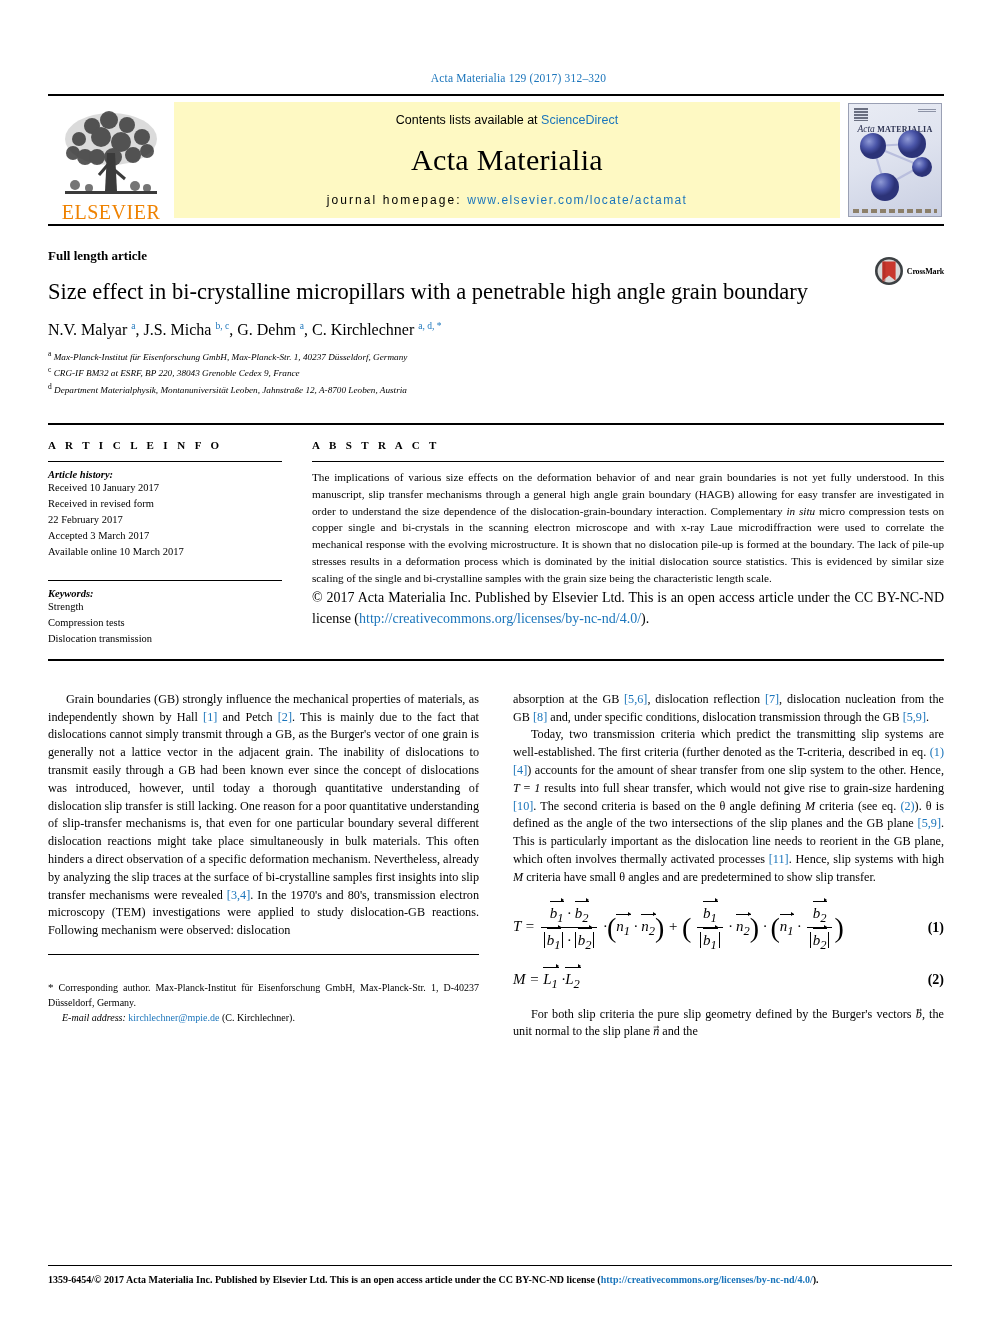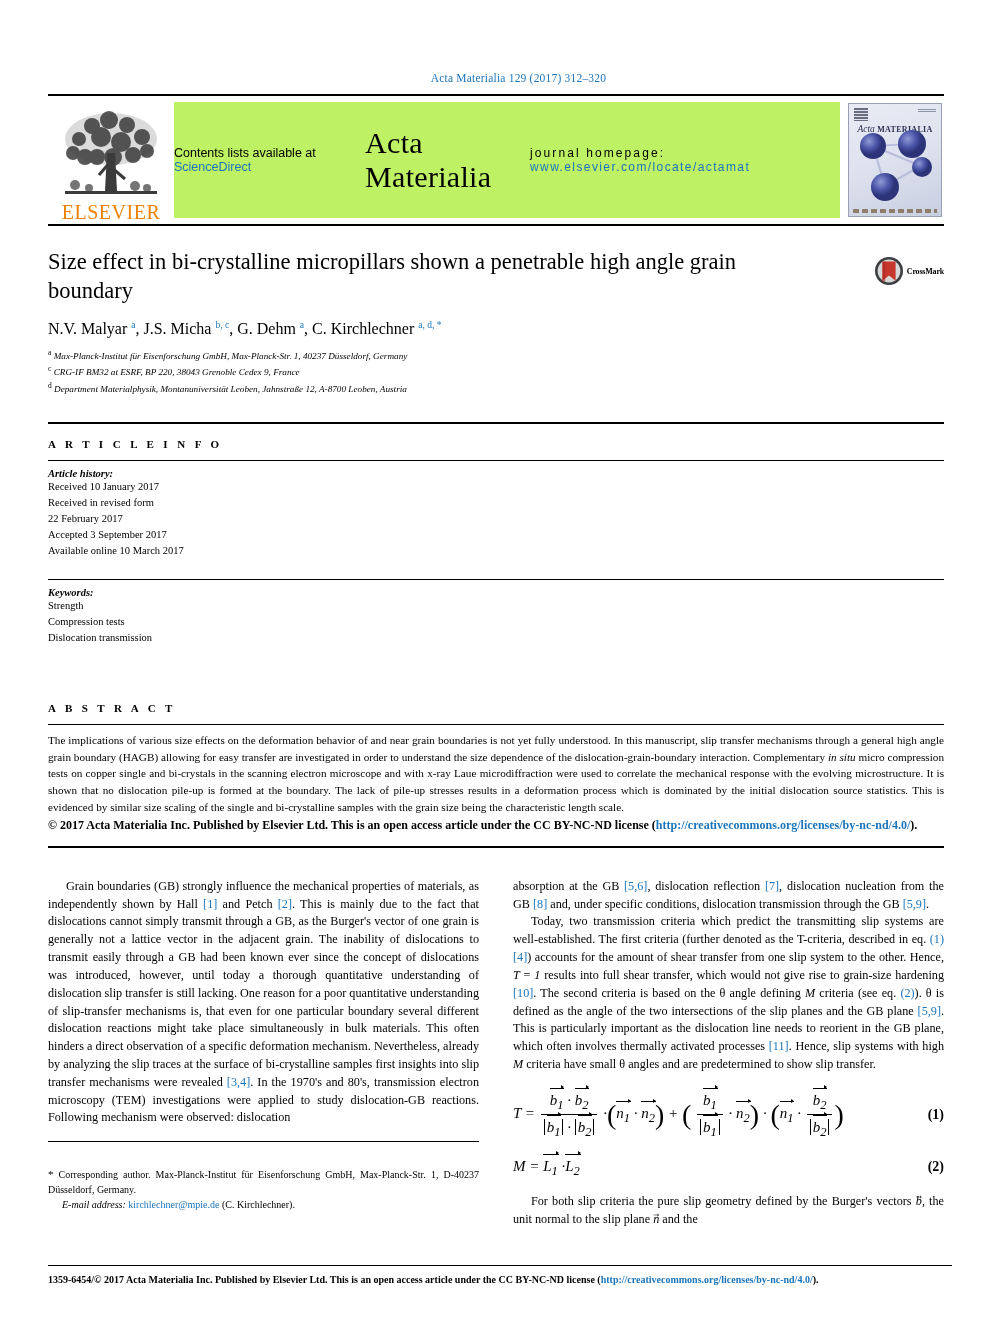--- a/index.html
+++ b/index.html
@@ -60,24 +60,24 @@
   .elsevier-word {
     font-family: "Liberation Serif", serif;
     font-size: 20px;
     letter-spacing: .5px;
     color: #ef8200;
     line-height: 1;
     margin-top: 1px;
   }
   .journal-band {
     flex: 1 1 auto;
-    background: #bef264;
+    background: #fef9c3;
     margin: 6px 0 6px 0;
     display: flex;
-    flex-direction: row;
+    flex-direction: column;
     align-items: center;
     justify-content: space-between;
     padding: 11px 0 11px 0;
   }
   .contents-line {
     font-size: 12.5px;
     font-family: "Liberation Sans", sans-serif;
   }
   .sciencedirect { color: #1b75bb; }
   .journal-title {
@@ -160,21 +160,20 @@
   .affiliations sup { font-style: normal; font-size: 7.5px; }
 
   
   .info-abstract {
     margin: 26px 48px 0 48px;
     border-top: 2px solid #000;
     border-bottom: 2px solid #000;
     padding: 14px 0 12px 0;
     display: flex;
     gap: 30px;
-    flex-direction: column;
   }
   .info-col { flex: 0 0 234px; }
   .abs-col  { flex: 1 1 auto; }
   .sec-head {
     font-size: 11px;
     font-weight: 700;
     letter-spacing: 3.4px;
     font-family: "Liberation Serif", serif;
     margin-bottom: 10px;
   }
@@ -183,21 +182,21 @@
   .info-col ul { list-style: none; margin: 0; padding: 0; }
   .info-col li { font-size: 10.5px; line-height: 1.52; }
   .kw-block { margin-top: 20px; }
   .abstract-text {
     font-size: 11.2px;
     line-height: 1.5;
     text-align: justify;
     margin: 0;
   }
   .abstract-text i { font-style: italic; }
-  .copyright-line { font-size: 12px; line-height: 1.5; text-align: justify; font-weight: bold; }
+  .copyright-line { font-size: 14px; line-height: 1.5; text-align: justify; }
 
   
   .body-cols {
     margin: 30px 48px 0 48px;
     display: flex;
     gap: 34px;
     position: relative;
   }
   .col { flex: 1 1 0; min-width: 0; }
   .section-title {
@@ -355,53 +354,54 @@
         <circle cx="24" cy="30" r="13" fill="url(#sph)"></circle>
         <circle cx="63" cy="28" r="14" fill="url(#sph)"></circle>
         <circle cx="73" cy="51" r="10" fill="url(#sph)"></circle>
         <circle cx="36" cy="71" r="14" fill="url(#sph)"></circle>
       </svg>
       <div class="cover-bottom"></div>
     </div>
   </div>
 
   <div class="title-block">
+    <div class="article-type">Full length article</div>
 
     <div class="crossmark">
       <svg width="30" height="30" viewBox="0 0 30 30">
         <circle cx="15" cy="15" r="14" fill="#3c4043"></circle>
         <circle cx="15" cy="15" r="11.4" fill="#d8d8d8"></circle>
         <path d="M8.4 5.6 h13.2 v19.2 l-6.6 -5.4 l-6.6 5.4 Z" fill="#c8372d"></path>
         <path d="M8.4 5.6 h3 v19.2 l-3 2.0 Z" fill="#a82a22" opacity=".55"></path>
       </svg>
       <span class="crossmark-label">CrossMark</span>
     </div>
 
-    <h1 class="paper-title">Size effect in bi-crystalline micropillars shown a penetrable high angle grain boundary</h1>
+    <h1 class="paper-title">Size effect in bi-crystalline micropillars with a penetrable high angle grain boundary</h1>
 
     <div class="authors">N.V. Malyar <sup>a</sup>, J.S. Micha <sup>b, c</sup>, G. Dehm <sup>a</sup>, C. Kirchlechner <sup>a, d, *</sup></div>
 
     <div class="affiliations">
         <div><sup>a</sup> Max-Planck-Institut für Eisenforschung GmbH, Max-Planck-Str. 1, 40237 Düsseldorf, Germany</div>
         <div><sup>c</sup> CRG-IF BM32 at ESRF, BP 220, 38043 Grenoble Cedex 9, France</div>
         <div><sup>d</sup> Department Materialphysik, Montanuniversität Leoben, Jahnstraße 12, A-8700 Leoben, Austria</div>
       </div>
   </div>
 
   <div class="info-abstract">
 
     <div class="info-col">
       <div class="sec-head">A R T I C L E  I N F O</div>
       <div class="rule"></div>
       <div class="hist-label">Article history:</div>
       <ul>
           <li>Received 10 January 2017</li>
           <li>Received in revised form</li>
           <li>22 February 2017</li>
-          <li>Accepted 3 September 2017</li>
+          <li>Accepted 3 March 2017</li>
           <li>Available online 10 March 2017</li>
         </ul>
       <div class="kw-block">
         <div class="rule"></div>
         <div class="kw-label">Keywords:</div>
         <ul>
             <li>Strength</li>
             <li>Compression tests</li>
             <li>Dislocation transmission</li>
           </ul>

